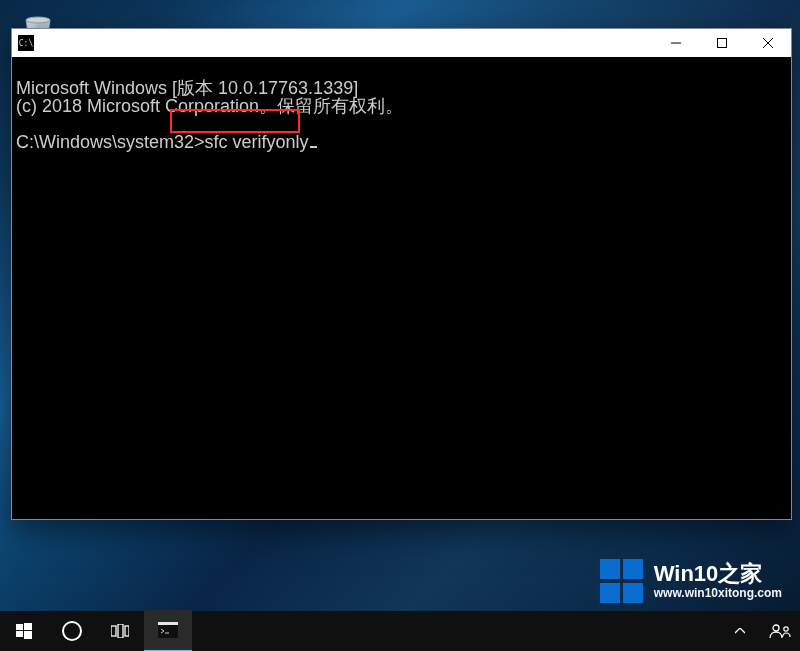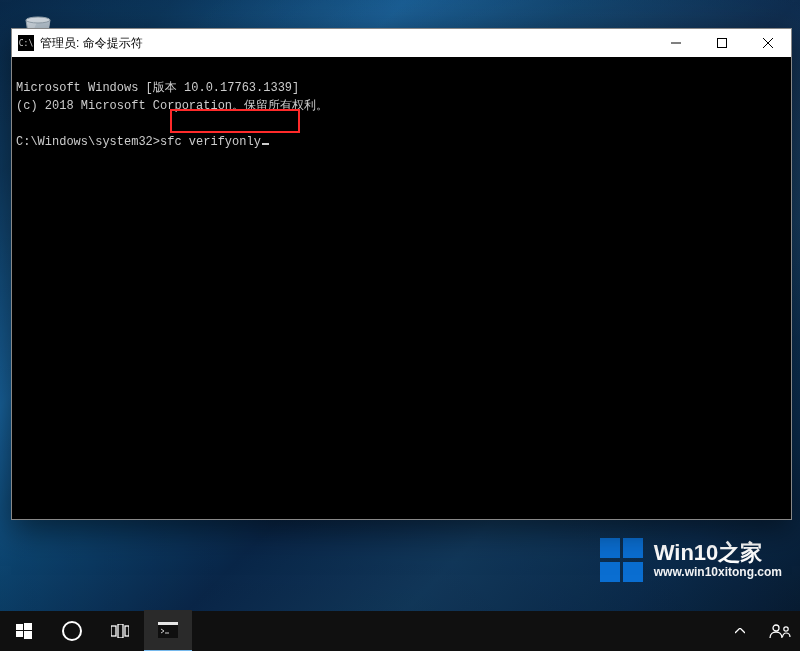--- a/index.html
+++ b/index.html
@@ -20,35 +20,35 @@
   .bin{width:40px;height:40px;display:flex;align-items:center;justify-content:center;}
   
   .window{position:absolute;left:11px;top:28px;width:779px;height:490px;background:#000;border:1px solid #888;box-shadow:0 10px 30px rgba(0,0,0,.5);z-index:10;}
   .titlebar{height:28px;background:#fff;display:flex;align-items:stretch;font-size:12px;color:#000;}
   .tb-icon{width:16px;height:16px;margin:6px 6px 6px 6px;display:flex;align-items:center;justify-content:center;background:#000;color:#ccc;font-family:Consolas,monospace;font-size:8px;}
   .tb-title{flex:0 0 auto;line-height:28px;white-space:nowrap;}
   .tb-spacer{flex:1 1 auto;}
   .tb-btn{width:46px;height:28px;display:flex;align-items:center;justify-content:center;color:#333;}
   .term{
     position:absolute;left:0;right:0;top:28px;bottom:0;
-    font-family:Liberation Mono, monospace;
-    font-size:12px;color:#ccc;line-height:18px;padding:4px 4px 4px 4px;white-space:pre;
+    font-family:Liberation Sans, sans-serif;
+    font-size:18px;color:#ccc;line-height:18px;padding:4px 4px 4px 4px;white-space:pre;
   }
   .highlight-box{position:absolute;border:2px solid #ff2a2a;pointer-events:none;}
   .cursor{display:inline-block;width:7px;height:2px;background:#ccc;vertical-align:baseline;margin-left:1px;}
   
   .taskbar{position:absolute;left:0;right:0;bottom:0;height:40px;background:#101010;display:flex;align-items:center;z-index:20;}
   .tbtn{width:48px;height:40px;display:flex;align-items:center;justify-content:center;color:#fff;}
   .tbtn.active{border-bottom:2px solid #76b9ed;background:#2a2a2a;}
   .cortana{border-radius:50%;border:2px solid #fff;width:16px;height:16px;}
   .tray{margin-left:auto;display:flex;align-items:center;height:40px;}
   .tray .tbtn{width:40px;}
   .chev{width:24px;}
   
-  .watermark{position:absolute;right:18px;bottom:69px;display:flex;align-items:center;gap:10px;z-index:5;color:#fff;}
+  .watermark{position:absolute;right:18px;bottom:48px;display:flex;align-items:center;gap:10px;z-index:5;color:#fff;}
   .wm-logo{display:flex;flex-wrap:wrap;width:44px;height:44px;gap:3px;}
   .wm-sq{width:20px;height:20px;background:#0a6ed1;}
   .wm-text{display:flex;flex-direction:column;line-height:1.1;}
   .wm-top{font-size:22px;font-weight:600;}
   .wm-top .zh{font-family:"Microsoft YaHei",sans-serif;}
   .wm-url{font-size:12px;opacity:.95;font-weight:bold;}
   svg{pointer-events:none;}
 </style>
 </head>
 <body>
@@ -64,21 +64,20 @@
       </svg>
     </div>
     <span></span>
   </div>
 
   <div class="window">
     <div class="titlebar">
       <div class="tb-icon">
           <span>C:\</span>
         </div>
-      <div class="tb-title">管理员: 命令提示符</div>
       <div class="tb-spacer"></div>
       <div class="tb-btn">
         <svg width="10" height="10" viewBox="0 0 10 10">
             <path d="M0 5 H10" stroke="#000" stroke-width="1"></path>
           </svg>
       </div>
       <div class="tb-btn">
         <svg width="10" height="10" viewBox="0 0 10 10">
             <rect x="0.5" y="0.5" width="9" height="9" fill="none" stroke="#000" stroke-width="1"></rect>
           </svg>

